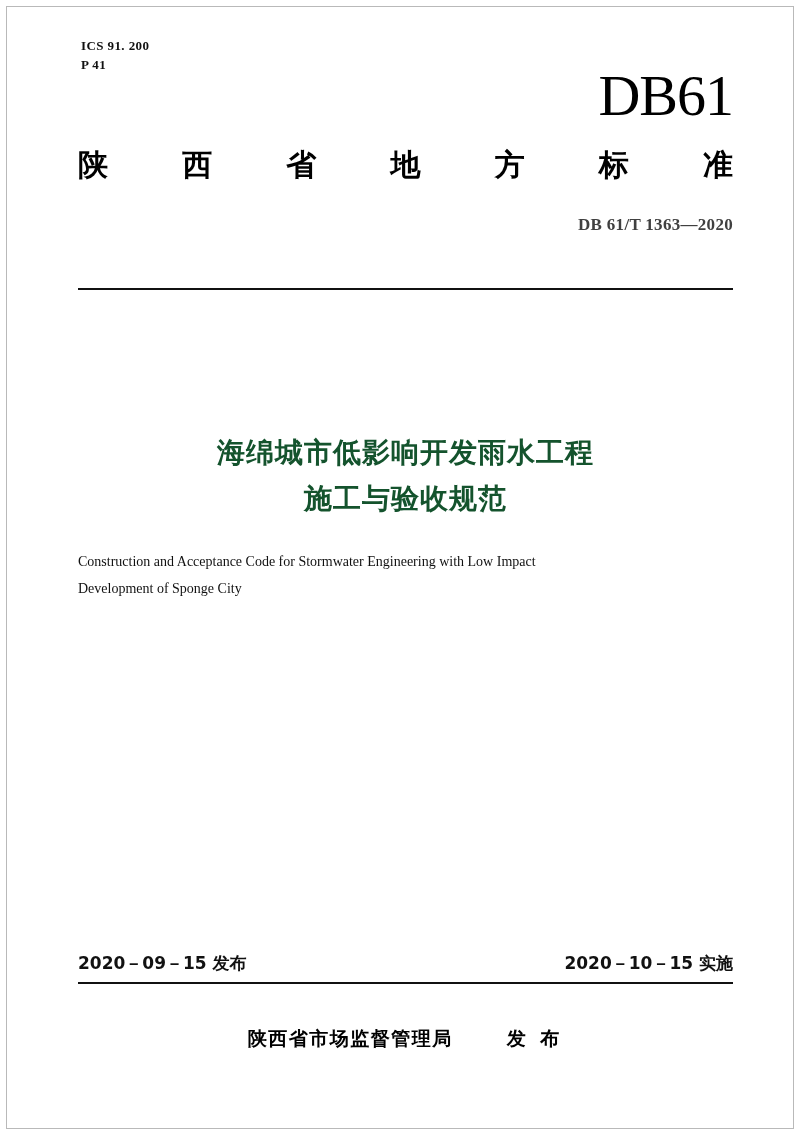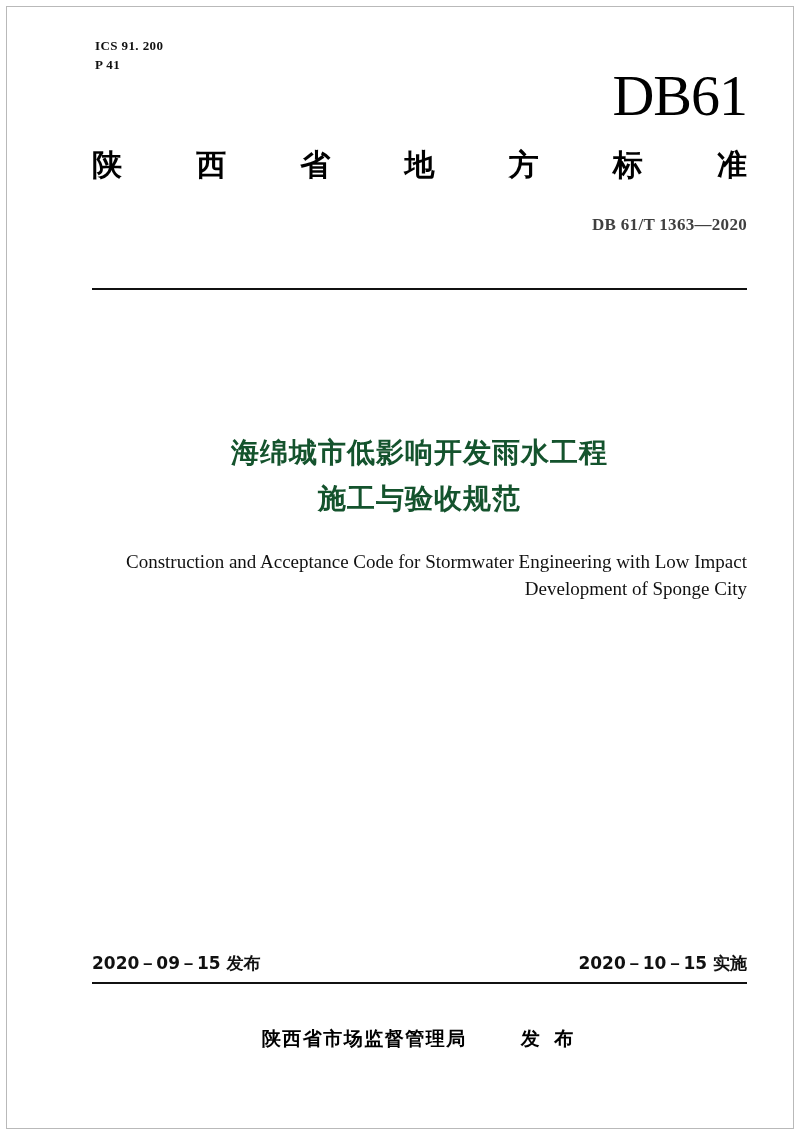--- a/index.html
+++ b/index.html
@@ -31,21 +31,21 @@
     top: 6px;
     width: 788px;
     height: 1123px;
     border: 1px solid #b9b9b9;
     box-sizing: border-box;
     pointer-events: none;
   }
 
   .content {
     position: absolute;
-    left: 92px;
+    left: 78px;
     top: 0;
     width: 655px;
     height: 958px;
   }
 
   
   .ics-block {
     position: absolute;
     left: 3px;
     top: 36px;
@@ -122,23 +122,23 @@
     letter-spacing: 1px;
     color: #14532d;
   }
 
   
   .en-title {
     position: absolute;
     left: 0;
     top: 548px;
     width: 655px;
-    text-align: right;
-    font-family: "Liberation Serif", serif;
-    font-size: 19px;
+    text-align: left;
+    font-family: "Liberation Serif", serif;
+    font-size: 14px;
     line-height: 27px;
     color: #111;
   }
 
   
   .dates {
     position: absolute;
     left: 0px;
     top: 952px;
     width: 655px;

